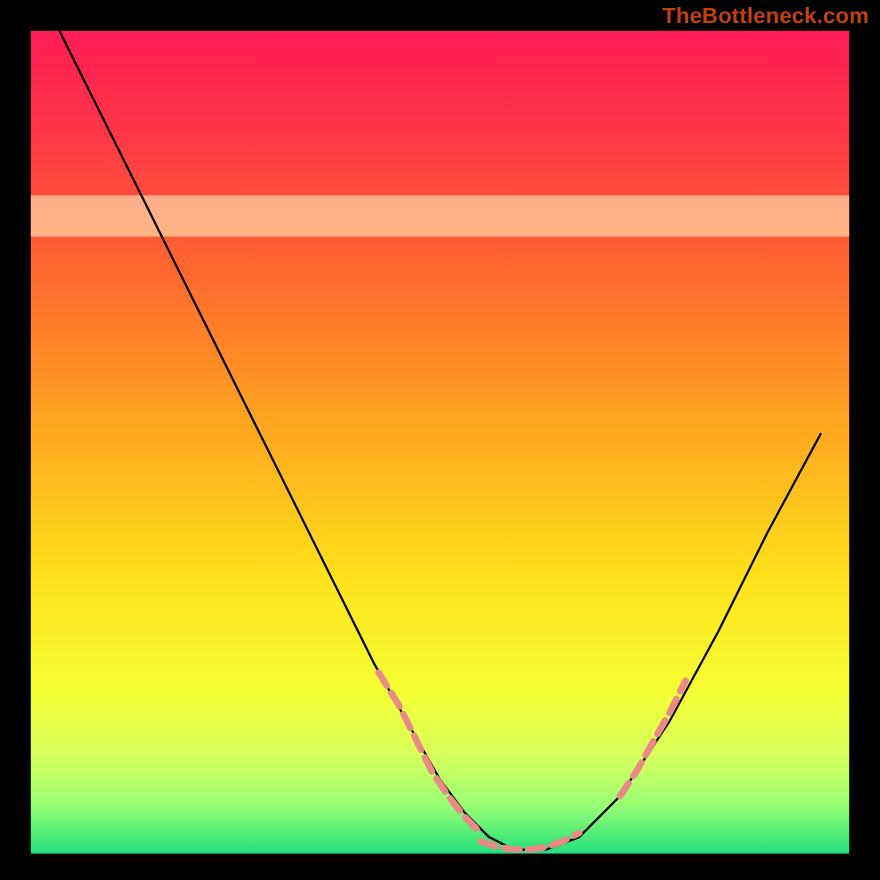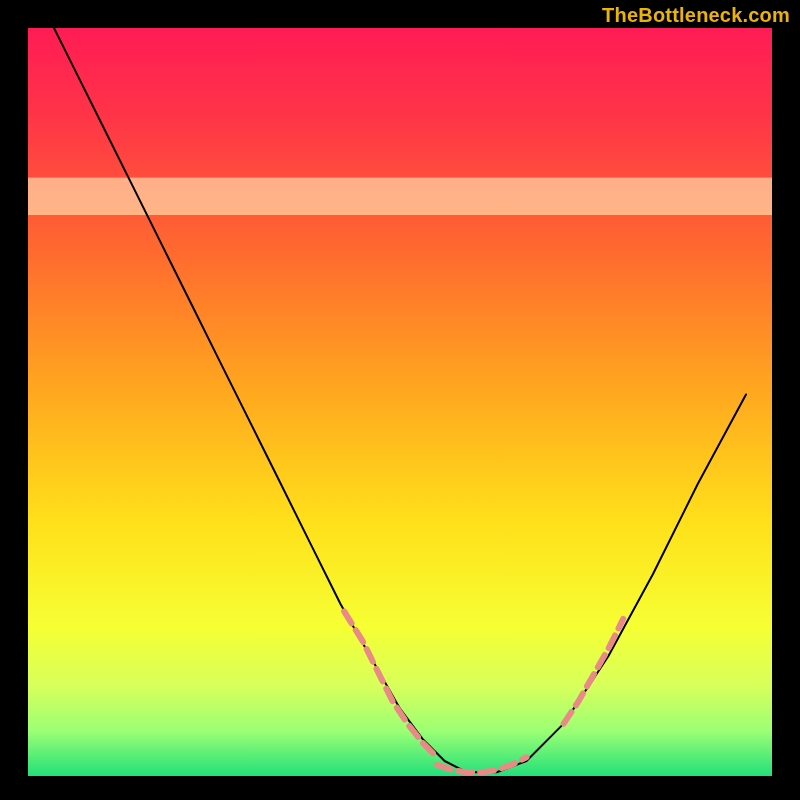--- a/index.html
+++ b/index.html
@@ -14,21 +14,21 @@
   .stage {
     position: relative;
     width: 800px;
     height: 800px;
     background: #000;
   }
   .watermark {
     position: absolute;
     top: 4px;
     right: 10px;
-    color: #eab308;
+    color: #c2410c;
     font-size: 20px;
     font-weight: 600;
     letter-spacing: 0.2px;
     user-select: none;
   }
   svg {
     position: absolute;
     top: 0;
     left: 0;
   }

